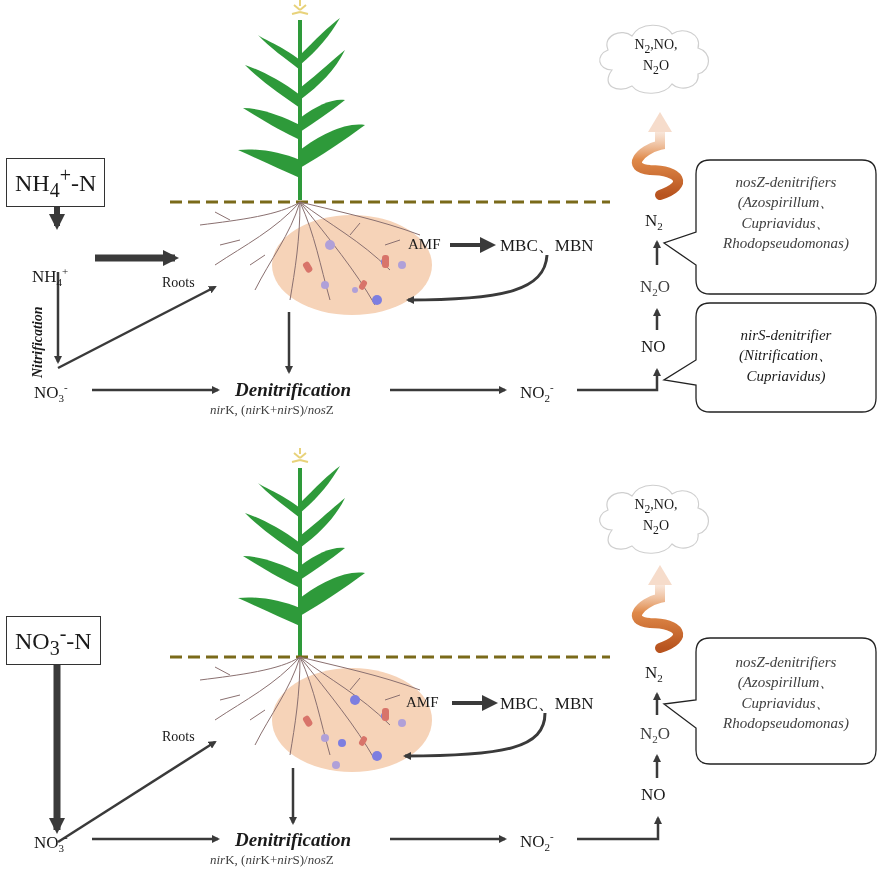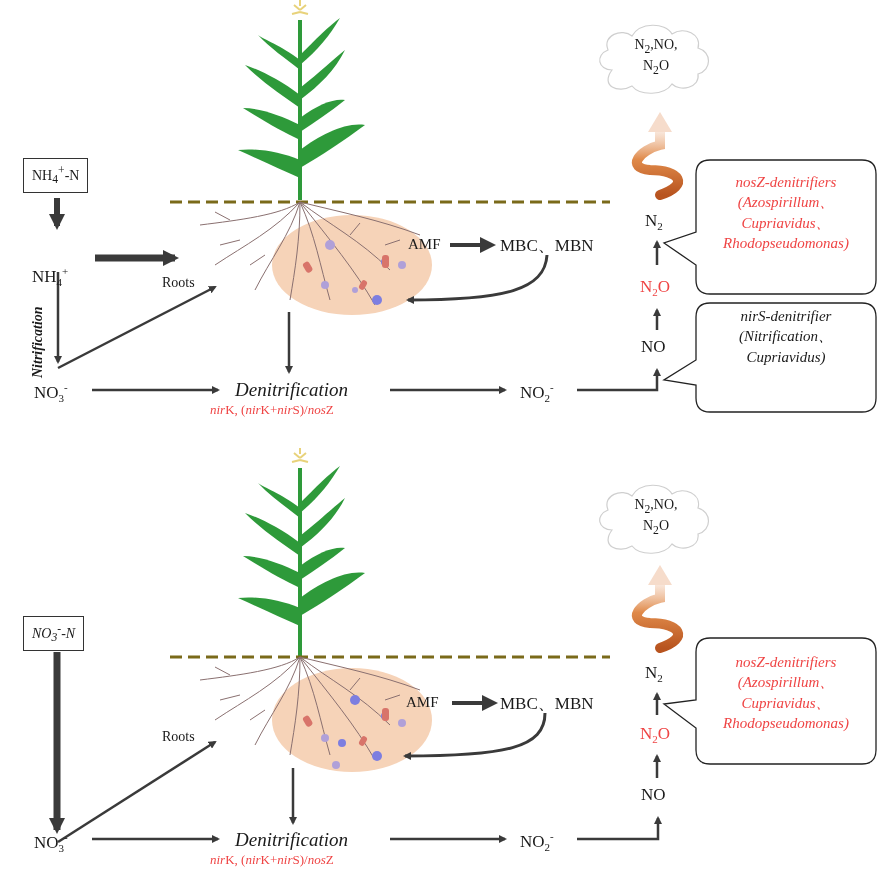--- a/index.html
+++ b/index.html
@@ -5,24 +5,24 @@
   html, body { margin:0; padding:0; background:#ffffff; }
   body { width:886px; height:876px; position:relative; overflow:hidden;
          font-family:"Liberation Serif", "DejaVu Serif", serif; color:#1a1a1a; }
   .panel { position:absolute; left:0; width:886px; height:438px; }
   #panel-top { top:0; }
   #panel-bottom { top:438px; }
   svg.layer { position:absolute; left:0; top:0; width:886px; height:438px; overflow:visible; }
   .lbl { position:absolute; white-space:nowrap; font-size:17px; line-height:1; }
   .lbl sub, .lbl sup { font-size:11px; }
   .box { position:absolute; border:1px solid #333; background:#fff; padding:6px 8px;
-         font-size:14px; line-height:1;margin-left:17px; }
+         font-size:24px; line-height:1; }
   .it { font-style:italic; }
-  .red { color:#ef4444; }
-  .denit { font-weight:normal; font-style:italic; font-size:19px; }
+  .red { color:#404040; }
+  .denit { font-weight:bold; font-style:italic; font-size:19px; }
   .gene { font-size:13px; }
   .vert { position:absolute; transform:rotate(-90deg); transform-origin:left top;
           font-weight:bold; font-style:italic; font-size:14px; white-space:nowrap; }
   .callout-text { position:absolute; text-align:center; font-size:15px; line-height:1.35; font-style:italic; }
   .cloud-text { position:absolute; text-align:center; font-size:14px; line-height:1.3; }
 </style>
 </head>
 <body>
 
 <div class="panel" id="panel-top">
@@ -145,21 +145,21 @@
     <div><span>N</span><sub>2</sub><span>O</span></div>
   </div>
 
   <div class="callout-text red" style="left:700px;top:172px;width:172px;">
     <div>nosZ-denitrifiers</div>
     <div>(Azospirillum、</div>
     <div>Cupriavidus、</div>
     <div>Rhodopseudomonas)</div>
   </div>
 
-  <div class="callout-text" style="left:700px;top:306px;width:172px;">
+  <div class="callout-text" style="left:700px;top:325px;width:172px;">
     <div>nirS-denitrifier</div>
     <div>(Nitrification、</div>
     <div>Cupriavidus)</div>
   </div>
 </div>
 
 <div class="panel" id="panel-bottom">
   <svg class="layer" viewBox="0 0 886 438">
     <defs>
       <marker id="ah2" markerWidth="8" markerHeight="8" refX="6" refY="4" orient="auto" markerUnits="userSpaceOnUse">
@@ -229,21 +229,21 @@
     <g>
       <path d="M660,210 C690,200 680,185 650,185 C625,183 640,165 660,160 L660,145" stroke="url(#emitGrad2)" stroke-width="10" fill="none" stroke-linecap="round"></path>
       <path d="M648,147 L660,127 L672,147 Z" fill="#f6dccb"></path>
     </g>
 
     <path d="M612,92 C598,92 595,77 608,72 C602,57 622,50 632,58 C640,44 665,44 672,56 C684,48 702,56 698,70 C712,74 712,92 698,96 C700,110 680,114 672,106 C664,118 640,118 632,108 C618,116 600,108 612,92 Z" fill="#ffffff" stroke="#cfcfcf" stroke-width="1.2"></path>
 
     <path d="M710,200 L862,200 Q876,200 876,214 L876,312 Q876,326 862,326 L710,326 Q696,326 696,312 L696,290 L664,266 L696,262 L696,214 Q696,200 710,200 Z" fill="#fff" stroke="#222" stroke-width="1.3"></path>
   </svg>
 
-  <div class="box" style="left:6px;top:178px;font-style:italic;">
+  <div class="box" style="left:6px;top:178px;">
     <span>NO</span><sub>3</sub><sup>-</sup><span>-N</span>
   </div>
 
   <div class="lbl" style="left:162px;top:292px;font-size:14px;">Roots</div>
 
   <div class="lbl" style="left:34px;top:394px;">
     <span>NO</span><sub>3</sub><sup>-</sup>
   </div>
 
   <div class="lbl" style="left:406px;top:257px;font-size:15px;">AMF</div>

